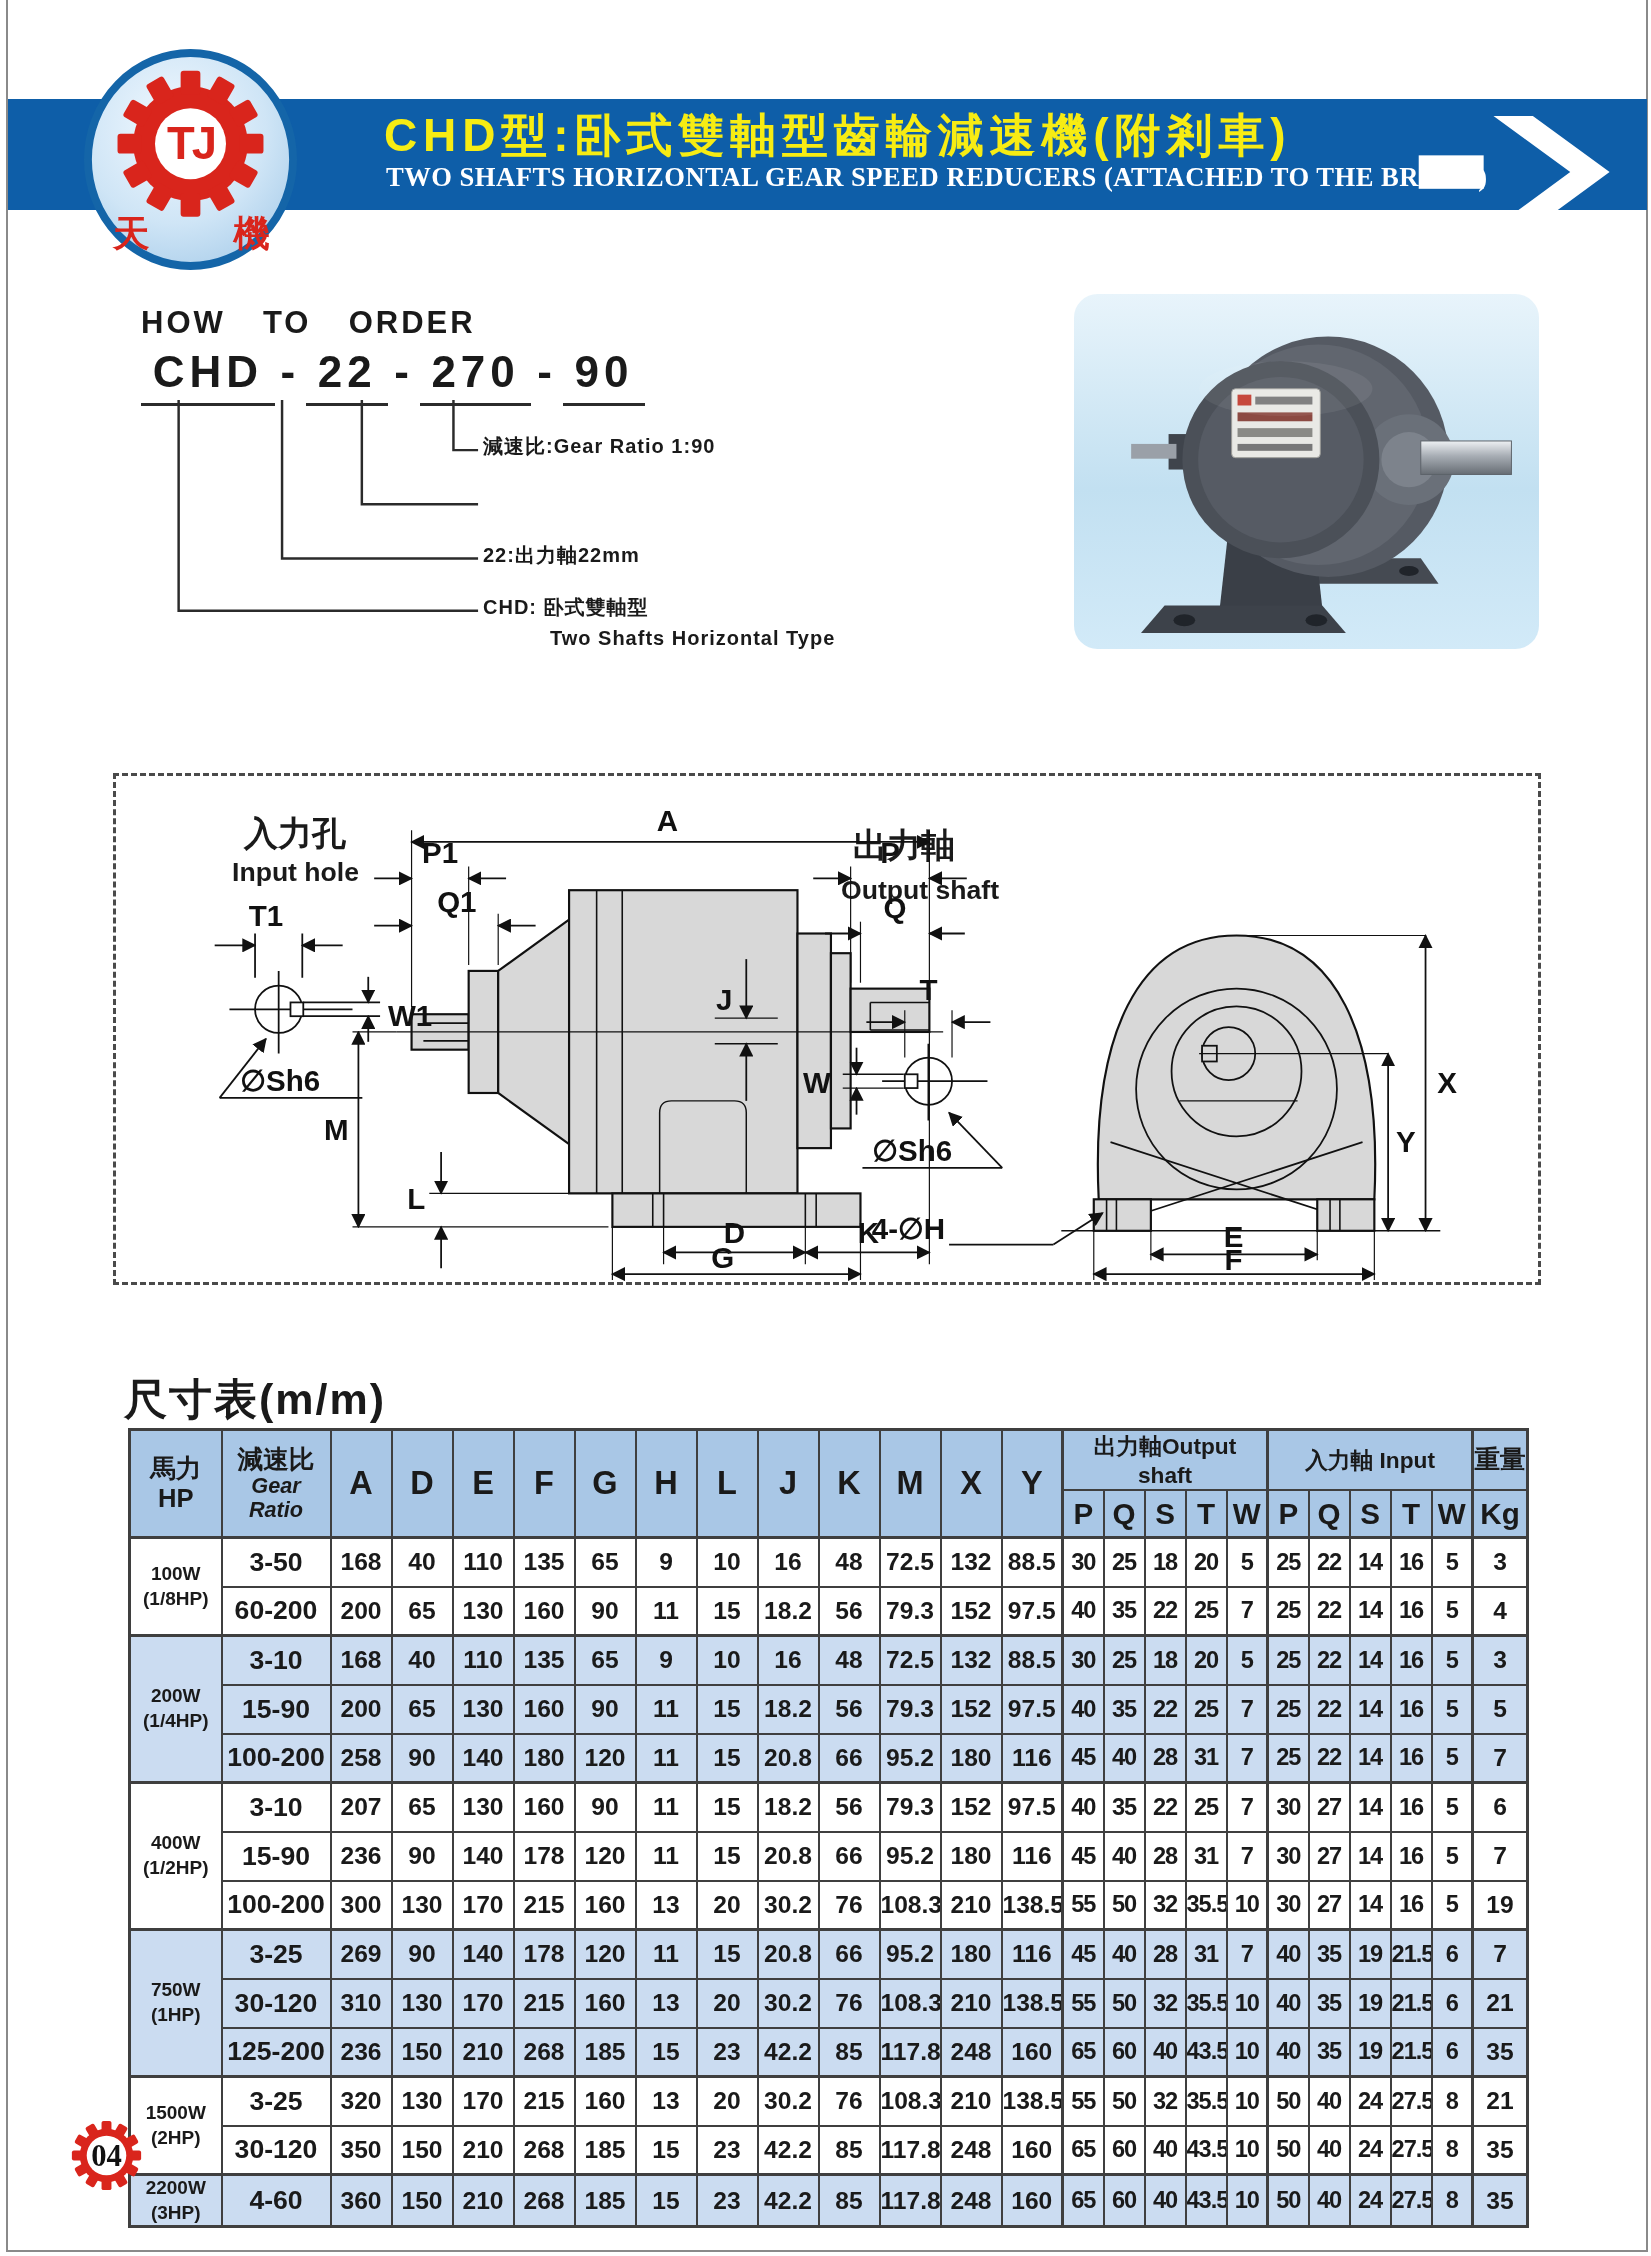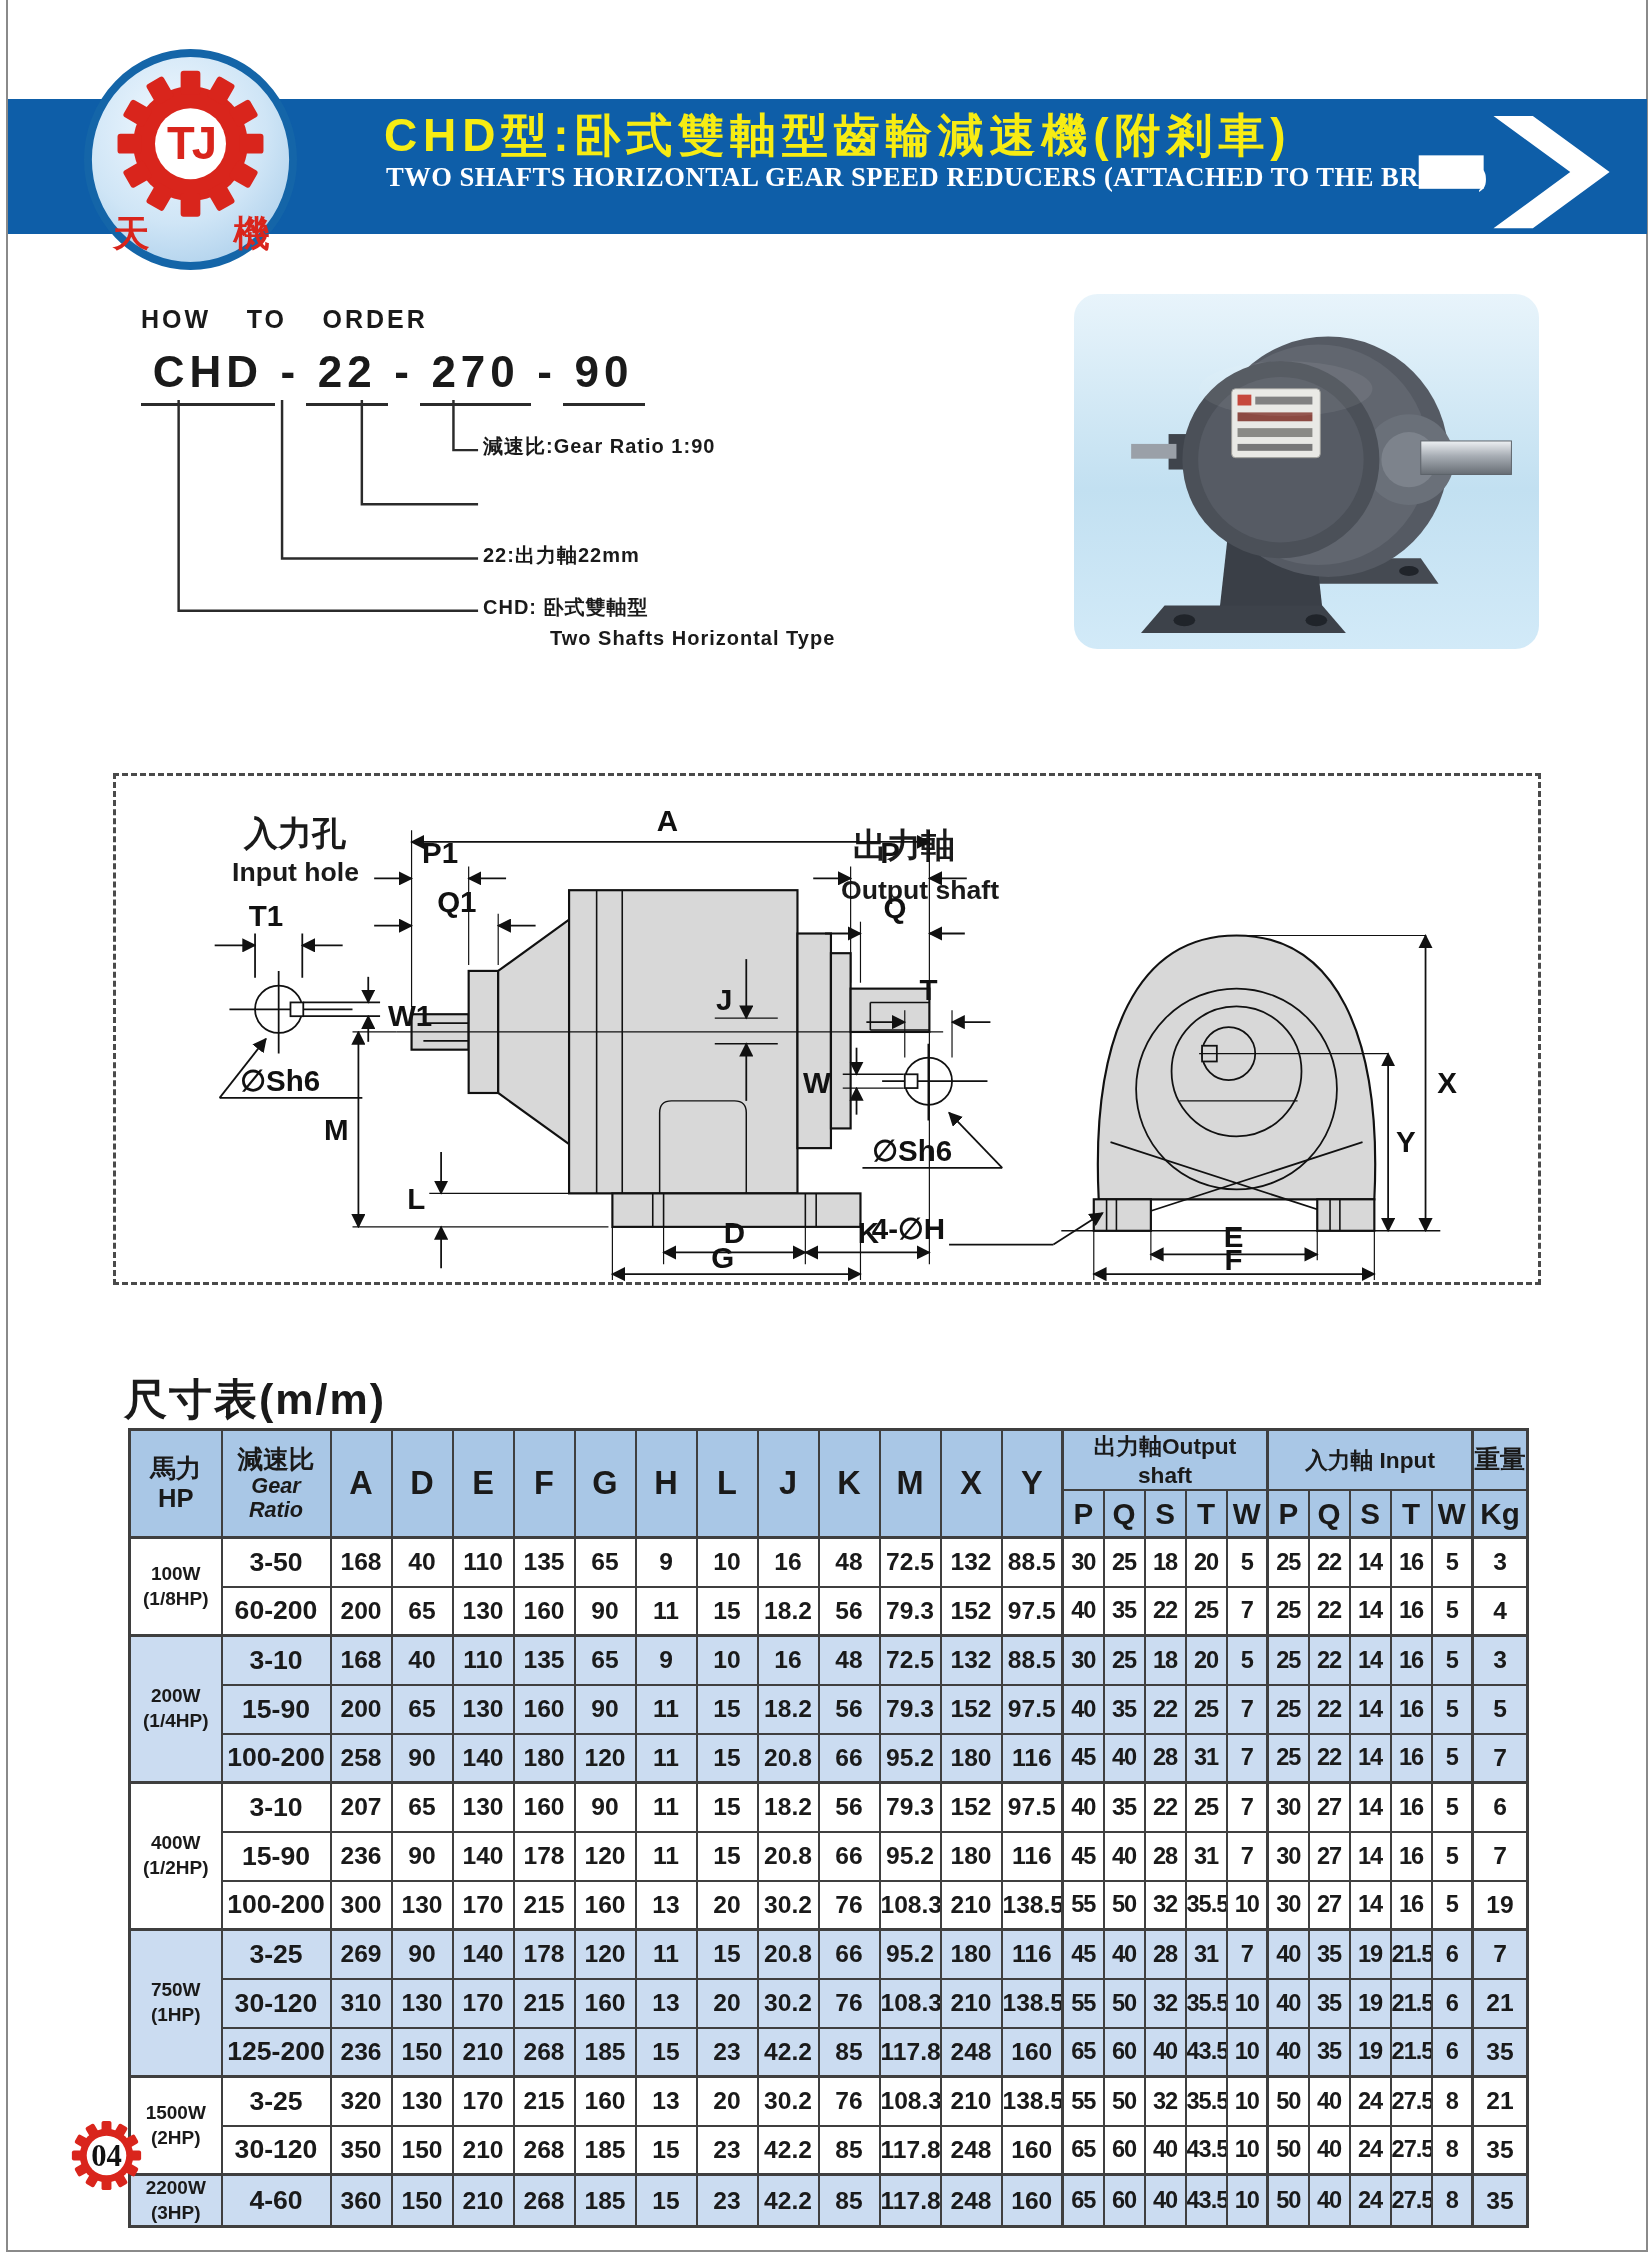--- a/index.html
+++ b/index.html
@@ -1,28 +1,28 @@
 <!DOCTYPE html>
 <html><head>
 <meta charset="utf-8">
 <style>
   html,body{margin:0;padding:0;background:#fff;}
   .page{position:relative;width:1652px;height:2257px;background:#fff;overflow:hidden;
         font-family:"Liberation Sans",sans-serif;color:#1a1a1a;}
   .frame{position:absolute;left:5.9px;top:0;right:3.9px;bottom:4.9px;
          border-left:2px solid #8a8a8a;border-right:2px solid #8a8a8a;border-bottom:2px solid #8a8a8a;pointer-events:none;}
   
-  .banner{position:absolute;left:7.9px;right:4.9px;top:99px;height:135px;background:#0e5ea8;}
+  .banner{position:absolute;left:7.9px;right:4.9px;top:99px;height:111px;background:#0e5ea8;}
   .banner-zh{position:absolute;left:376px;top:5.9px;font-size:46px;font-weight:bold;color:#f7ec13;letter-spacing:5.9px;white-space:nowrap;}
   .banner-en{position:absolute;left:378px;top:63px;font-size:26.6px;font-weight:bold;color:#ffffff;
              font-family:"Liberation Serif",serif;letter-spacing:0.5px;white-space:nowrap;}
   .arrow-svg{position:absolute;left:1401px;top:108px;}
   .logo-svg{position:absolute;left:84px;top:49px;}
   
-  .order-title{position:absolute;left:141px;top:305px;font-size:25px;font-weight:bold;word-spacing:25.6px;letter-spacing:3px;text-align:right;}
+  .order-title{position:absolute;left:141px;top:305px;font-size:31px;font-weight:bold;word-spacing:25.6px;letter-spacing:3px;text-align:right;}
   .order-code{position:absolute;left:141px;top:347px;display:flex;align-items:flex-start;font-size:44px;font-weight:bold;letter-spacing:4.9px;}
   .order-code .seg{border-bottom:3px solid #2b2b2b;padding:0 11.8px 5.9px 11.8px;}
   .order-code .dash{padding:0 5.9px 5.9px 5.9px;}
   .order-lines{position:absolute;left:89px;top:386px;}
   .order-note{position:absolute;font-size:20px;font-weight:bold;white-space:nowrap;letter-spacing:1px;}
   
   .photo{position:absolute;left:1074px;top:294px;width:465px;height:355px;border-radius:23.6px;
          background:linear-gradient(180deg,#e8f4fb 0%,#c2e0f1 55%,#d2eaf8 100%);overflow:hidden;}
   
   .diagram{position:absolute;left:113px;top:773px;width:1428px;height:512px;border:3px dashed #4a4a4a;box-sizing:border-box;}

